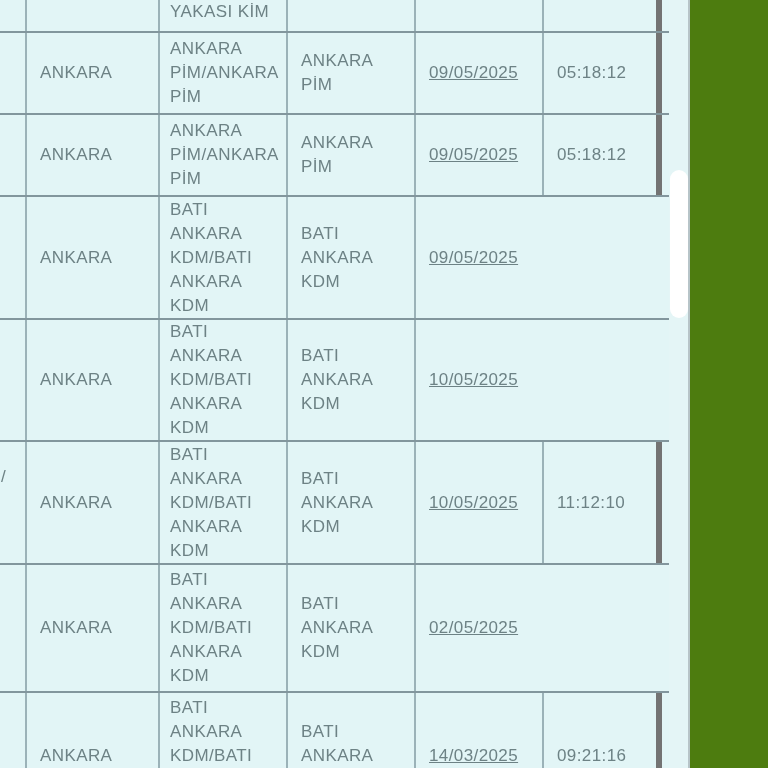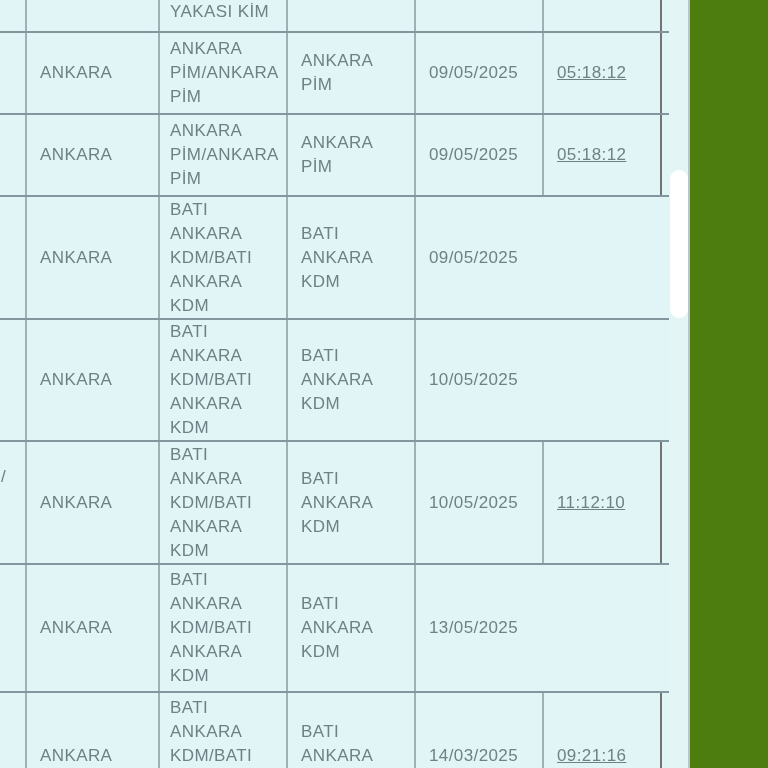--- a/index.html
+++ b/index.html
@@ -44,22 +44,22 @@
     background: #e2f5f6;
     display: flex;
     align-items: center;
     padding: 6px 8px 6px 13px;
   }
   .cell + .cell { border-left: 2px solid #9bb2b8; }
   .c-event { width: 160px; }
   .c-city  { width: 133px; }
   .c-merkez{ width: 128px; padding-left: 10px; }
   .c-varis { width: 128px; }
-  .c-date  { width: 128px; }
-  .c-time  { width: 120px; border-right: 2px solid #737373; text-decoration: underline; }
+  .c-date  { width: 128px; text-decoration: underline; }
+  .c-time  { width: 120px; border-right: 6px solid #737373; }
   .multiline { white-space: pre-line; }
   
   .r-partial { height: 110px; }
   .r-partial .c-merkez { align-items: flex-end; padding-bottom: 7px; }
   
   .c-event.has-fragment { justify-content: flex-end; padding-right: 19px; }
   .c-event.has-fragment .frag { position: relative; top: -26px; }
   
   .scroll-track {
     position: absolute;
@@ -221,21 +221,21 @@
 KDM/BATI
 ANKARA
 KDM</span>
           </div>
         <div class="cell c-varis">
             <span class="multiline">BATI
 ANKARA
 KDM</span>
           </div>
         <div class="cell c-date">
-            <span>13/05/2025</span>
+            <span>02/05/2025</span>
           </div>
       </div>
 
       <div class="trow" style="height:127px">
         <div class="cell c-event"></div>
         <div class="cell c-city">
             <span>ANKARA</span>
           </div>
         <div class="cell c-merkez">
             <span class="multiline">BATI

